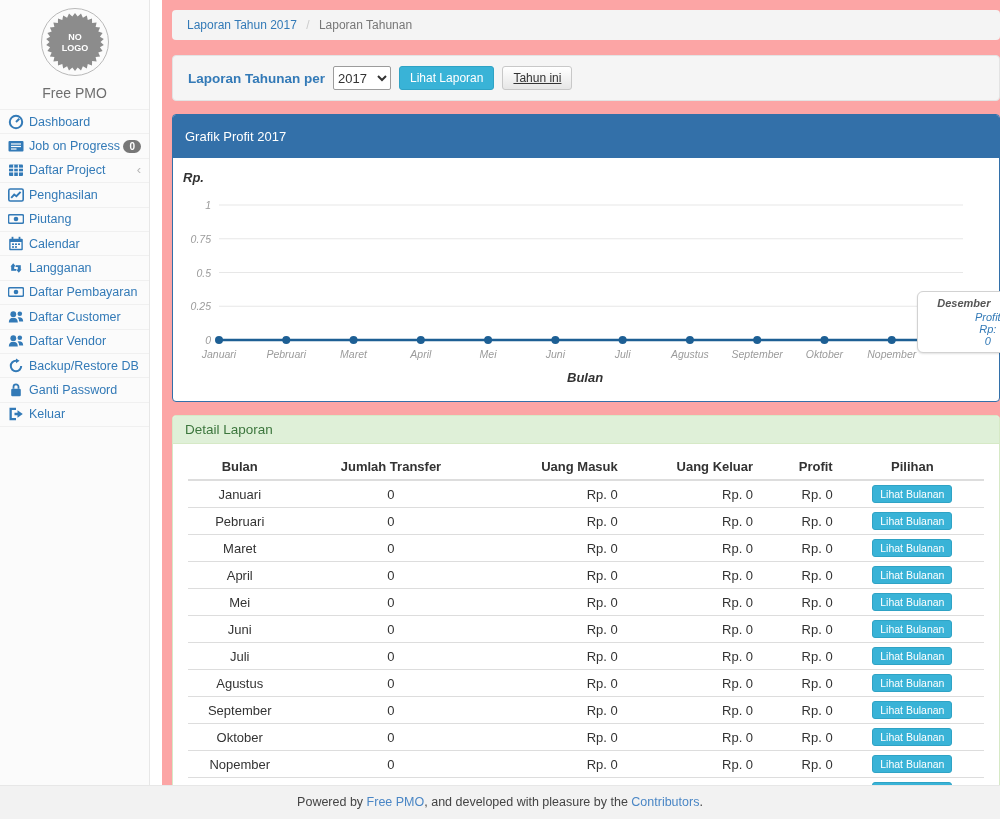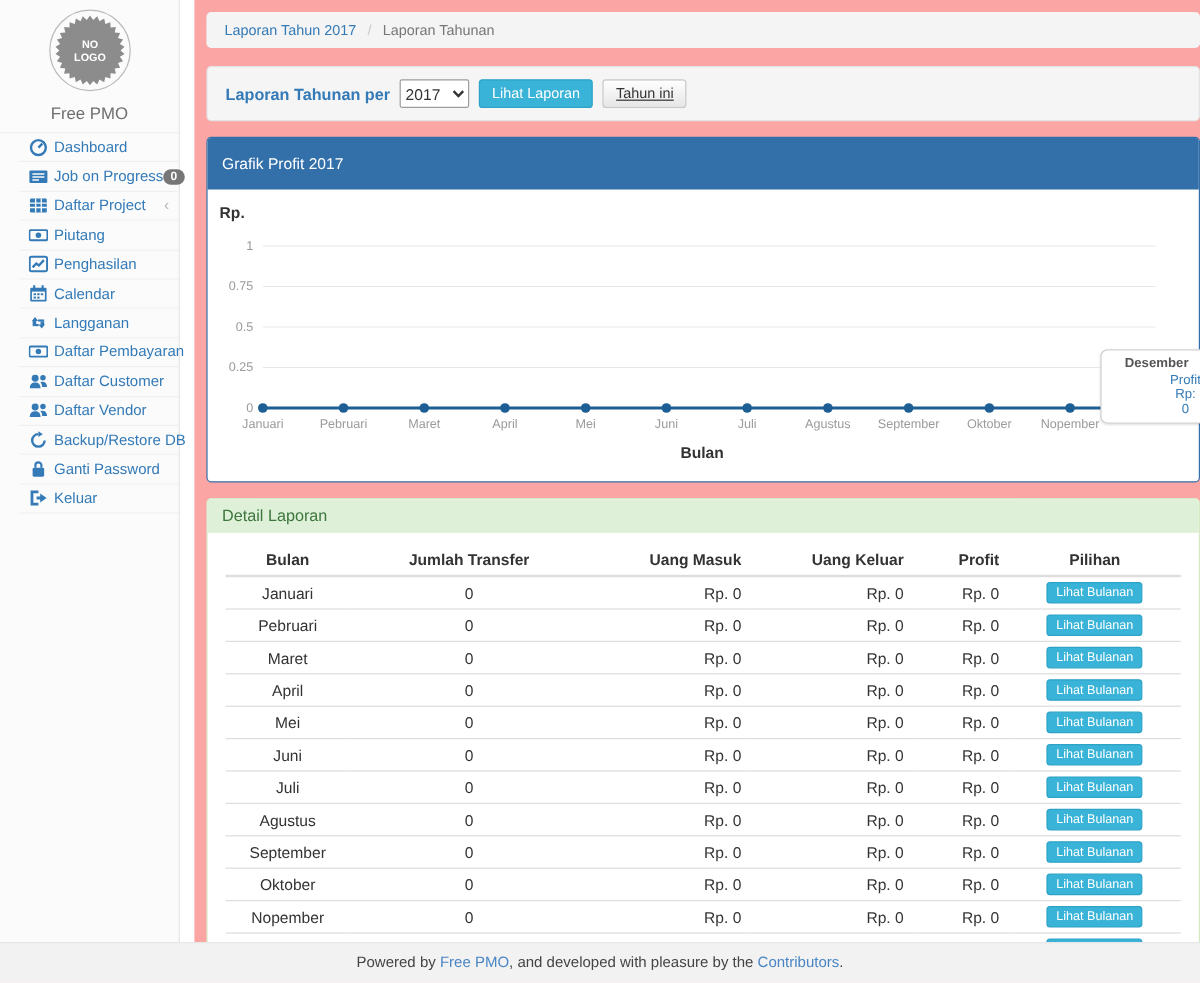--- a/index.html
+++ b/index.html
@@ -4,21 +4,21 @@
 <style>
   * { margin:0; padding:0; box-sizing:border-box; }
   html,body { width:1000px; height:819px; }
   body { font-family:"Liberation Sans", sans-serif; background:#ffffff; color:#333; position:relative; overflow:hidden; }
 
   
   .sidebar { position:absolute; left:0; top:0; bottom:34px; width:150px; background:#fbfbfb; border-right:1px solid #e7e7e7; }
   .brand { text-align:center; padding:7px 0 8px; }
   .brand-name { color:#6e6e6e; font-size:14px; margin-top:4px; }
   .side-nav { border-top:1px solid #efefef; }
-  .nav-item { display:flex; align-items:center; padding:4px 8px; height:24.4px; border-bottom:1px solid #f0f0f0; color:#337ab7; font-size:12.5px; text-decoration:none; cursor:pointer; background:transparent;margin-left:16px; }
+  .nav-item { display:flex; align-items:center; padding:4px 8px; height:24.4px; border-bottom:1px solid #f0f0f0; color:#337ab7; font-size:12.5px; text-decoration:none; cursor:pointer; background:transparent; }
   .nav-item .nav-icon { width:16px; height:13px; margin-right:5px; flex:0 0 16px; display:inline-flex; align-items:center; }
   .nav-item .nav-label { white-space:nowrap; }
   .nav-badge { margin-left:auto; background:#777; color:#fff; border-radius:10px; font-size:10px; font-weight:bold; padding:1px 6px; line-height:11px; }
   .nav-chevron { margin-left:auto; color:#b5b5b5; font-size:13px; line-height:10px; }
 
   
   .content { position:absolute; left:162px; top:0; width:850px; bottom:34px; background:#fca5a5; padding:10px 12px 0 10px; overflow:hidden; }
 
   .breadcrumb { background:#f4f4f4; border-radius:4px; padding:8px 15px; font-size:12px; color:#777; margin-bottom:15px; }
   .breadcrumb a { color:#337ab7; text-decoration:none; cursor:pointer; }
@@ -31,21 +31,21 @@
   .btn-info { background:#39b3d7; border:1px solid #2fa3c5; color:#fff; }
   .btn-default { background:linear-gradient(#ffffff,#e6e6e6); border:1px solid #c8c8c8; color:#333;text-decoration:underline; }
 
   .panel { border-radius:4px; margin-bottom:13px; background:#fff; }
   .panel-primary { border:1px solid #3370a9; }
   .panel-success { border:1px solid #d6e9c6; }
   .heading-primary { background:#3370a9; color:#fff; font-size:13px; padding:14px 12px; border-radius:3px 3px 0 0; }
   .heading-success { background:#dff0d8; color:#3c763d; font-size:13.5px; padding:6px 12px; border-radius:3px 3px 0 0; border-bottom:1px solid #d6e9c6; }
 
   
-  .chart-body { position:relative; height:243px; width:100%; }
+  .chart-body { position:relative; height:243px; width:100%;font-style:italic; }
   .chart-body svg { position:absolute; left:0; top:0; }
   .chart-ylabel { position:absolute; left:10px; top:12px; font-size:13px; font-weight:bold; color:#333; }
   .chart-xlabel { position:absolute; top:212px; font-size:13px; font-weight:bold; color:#333; }
   .tick-label { position:absolute; width:36px; text-align:right; font-size:10.5px; color:#9b9b9b; }
   .x-tick { position:absolute; width:70px; text-align:center; font-size:10.5px; color:#9b9b9b; top:190px; }
   .chart-tooltip { position:absolute; left:744px; top:133px; background:#fff; border:1px solid #d2d2d2; border-radius:6px; padding:5px 9px; text-align:center; box-shadow:0 1px 2px rgba(0,0,0,.12); }
   .tooltip-title { font-size:11px; font-weight:bold; color:#555; }
   .tooltip-value { font-size:11px; color:#337ab7; margin-top:2px;margin-left:48px; }
 
   
@@ -107,34 +107,34 @@
             <line x1="5.7" y1="2.5" x2="5.7" y2="14" stroke="#fbfbfb" stroke-width="1.1"></line>
             <line x1="10.4" y1="2.5" x2="10.4" y2="14" stroke="#fbfbfb" stroke-width="1.1"></line>
           </svg>
         </span>
         <span class="nav-label">Daftar Project</span>
         <span class="nav-chevron">‹</span>
       </a>
       <a class="nav-item">
         <span class="nav-icon">
           <svg width="16" height="16" viewBox="0 0 16 16">
+            <rect x="0.8" y="2" width="14.4" height="12" rx="1.5" fill="none" stroke="#337ab7" stroke-width="1.6"></rect>
+            <polyline points="3.2,10.8 6.2,7.6 8.4,9.2 12.6,4.8" fill="none" stroke="#337ab7" stroke-width="1.9"></polyline>
+          </svg>
+        </span>
+        <span class="nav-label">Penghasilan</span>
+      </a>
+      <a class="nav-item">
+        <span class="nav-icon">
+          <svg width="16" height="16" viewBox="0 0 16 16">
             <rect x="0.5" y="3.8" width="15" height="8.4" rx="1.2" fill="none" stroke="#337ab7" stroke-width="1.6"></rect>
             <circle cx="8" cy="8" r="2.3" fill="#337ab7"></circle>
           </svg>
         </span>
         <span class="nav-label">Piutang</span>
-      </a>
-      <a class="nav-item">
-        <span class="nav-icon">
-          <svg width="16" height="16" viewBox="0 0 16 16">
-            <rect x="0.8" y="2" width="14.4" height="12" rx="1.5" fill="none" stroke="#337ab7" stroke-width="1.6"></rect>
-            <polyline points="3.2,10.8 6.2,7.6 8.4,9.2 12.6,4.8" fill="none" stroke="#337ab7" stroke-width="1.9"></polyline>
-          </svg>
-        </span>
-        <span class="nav-label">Penghasilan</span>
       </a>
       <a class="nav-item">
         <span class="nav-icon">
           <svg width="16" height="16" viewBox="0 0 16 16">
             <rect x="1.2" y="2.8" width="13.6" height="11.4" rx="1" fill="#337ab7"></rect>
             <rect x="2.6" y="6" width="10.8" height="6.8" fill="#fbfbfb"></rect>
             <rect x="4" y="7.4" width="2" height="1.6" fill="#337ab7"></rect>
             <rect x="7" y="7.4" width="2" height="1.6" fill="#337ab7"></rect>
             <rect x="10" y="7.4" width="2" height="1.6" fill="#337ab7"></rect>
             <rect x="4" y="10.2" width="2" height="1.6" fill="#337ab7"></rect>

